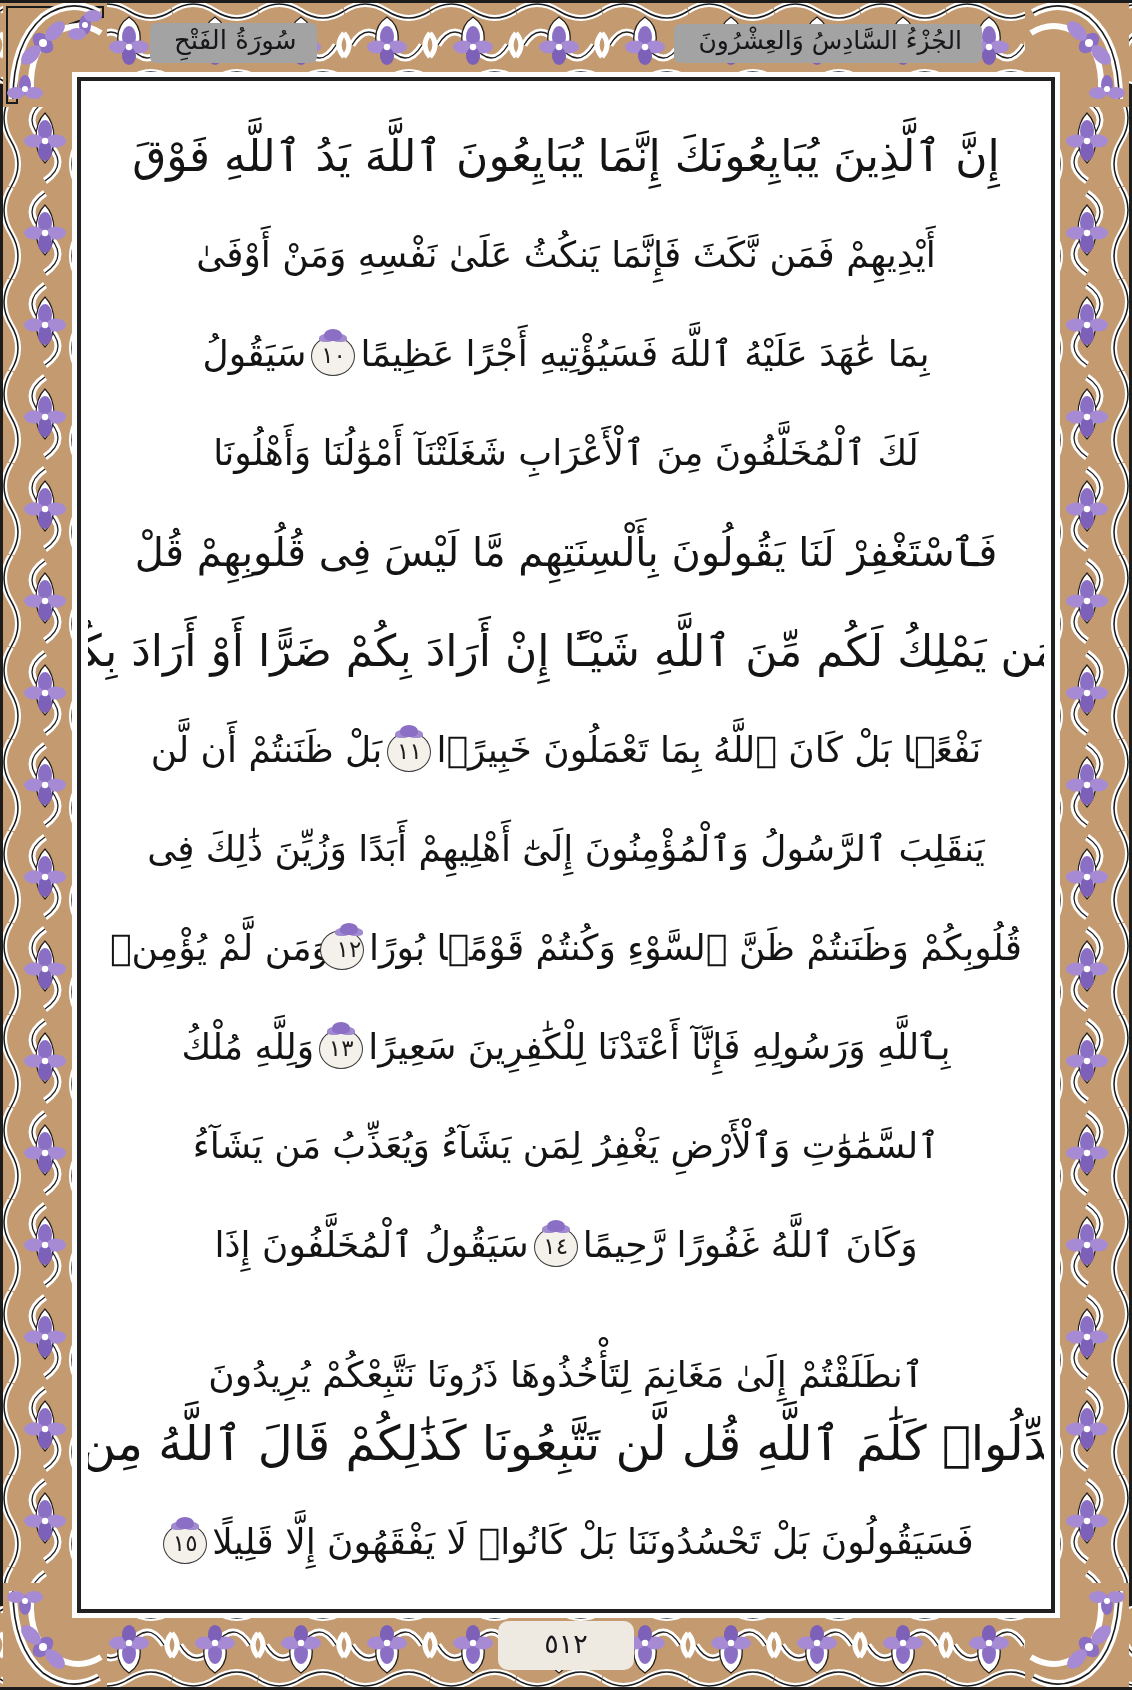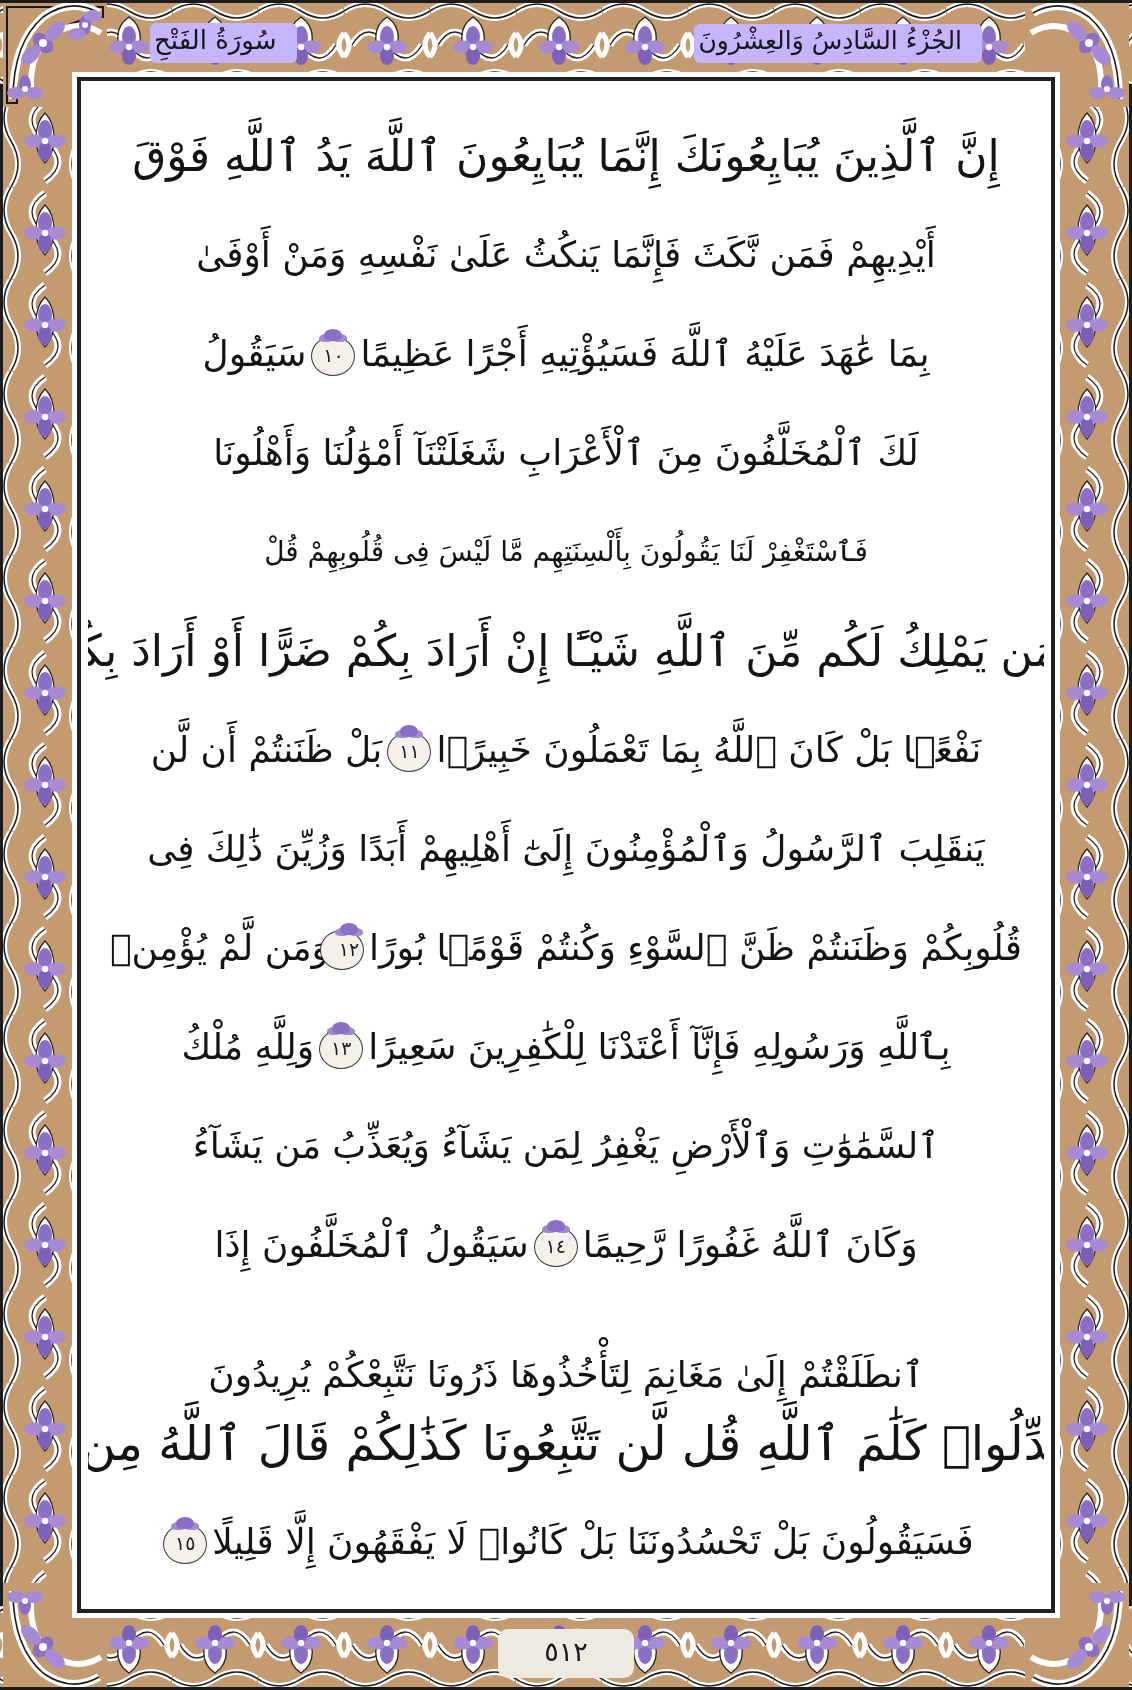--- a/index.html
+++ b/index.html
@@ -70,39 +70,39 @@
   .header-row{
     position:absolute;
     top:6px;left:0;right:0;height:74px;
     display:flex;align-items:center;justify-content:space-between;
     padding:0 150px;
     box-sizing:border-box;
     z-index:6;
     pointer-events:none;
   }
   .cartouche{
-    background:#c4b5fd;
+    background:#a3a3a3;
     border-radius:6px;
-    padding:4px 20px 10px 4px;
+    padding:4px 20px 10px 24px;
     line-height:1;
     box-shadow:0 0 0 0 transparent;
   }
   .juz-label,.surah-label{
     font-family:"DejaVu Sans","Liberation Sans",sans-serif;
     font-size:25px;
     color:#17161a;
     white-space:nowrap;
     direction:rtl;
   }
   .surah-label{font-size:26px;}
 
   
   .page-num-wrap{
     position:absolute;
-    bottom:12px;left:0;right:0;
+    bottom:20px;left:0;right:0;
     display:flex;justify-content:center;
     z-index:7;pointer-events:none;
   }
   .page-num{
     background:#efeae1;
     border:2px solid #efeae1;
     border-radius:10px;
     min-width:96px;
     text-align:center;
     padding:5px 18px 9px 18px;
@@ -159,21 +159,21 @@
     transform:translateX(-50%);
     width:18px;height:12px;
     background:#8b6fc4;
     border-radius:50% 50% 40% 40%;
     box-shadow:-7px 3px 0 -2px #a18ad0, 7px 3px 0 -2px #a18ad0;
   }
   .ayah-mark .num{
     position:absolute;
     inset:4px 0 0 0;
     display:flex;align-items:center;justify-content:center;
-    font-size:19px;
+    font-size:23px;
     color:#1d1d1d;
     direction:rtl;
   }
 </style>
 </head>
 <body>
 
 <div class="page">
 
   <div class="ornate-frame"></div>
@@ -359,21 +359,21 @@
           <span class="ayah-mark">
             <span class="disc"></span>
             <span class="petal"></span>
             <span class="num">١٠</span>
           </span>
           <span> سَيَقُولُ</span>
         </div>
         <div class="qline stretch" style="height: 99px; padding-top: 0px; display: flex; align-items: center; justify-content: center; font-size: 36px;">
           <span>لَكَ ٱلْمُخَلَّفُونَ مِنَ ٱلْأَعْرَابِ شَغَلَتْنَآ أَمْوَٰلُنَا وَأَهْلُونَا </span>
         </div>
-        <div class="qline stretch" style="height: 99px; padding-top: 0px; display: flex; align-items: center; justify-content: center; font-size: 28px;">
+        <div class="qline stretch" style="height: 99px; padding-top: 0px; display: flex; align-items: center; justify-content: center; font-size: 40px;">
           <span>فَٱسْتَغْفِرْ لَنَا يَقُولُونَ بِأَلْسِنَتِهِم مَّا لَيْسَ فِى قُلُوبِهِمْ قُلْ </span>
         </div>
         <div class="qline stretch" style="height: 99px; padding-top: 0px; display: flex; align-items: center; justify-content: center; font-size: 44px;">
           <span>فَمَن يَمْلِكُ لَكُم مِّنَ ٱللَّهِ شَيْـًٔا إِنْ أَرَادَ بِكُمْ ضَرًّا أَوْ أَرَادَ بِكُمْ </span>
         </div>
         <div class="qline stretch" style="height: 99px; padding-top: 0px; display: flex; align-items: center; justify-content: center; font-size: 36px;">
           <span>نَفْعًۢا بَلْ كَانَ ٱللَّهُ بِمَا تَعْمَلُونَ خَبِيرًۢا </span>
           <span class="ayah-mark">
             <span class="disc"></span>
             <span class="petal"></span>

